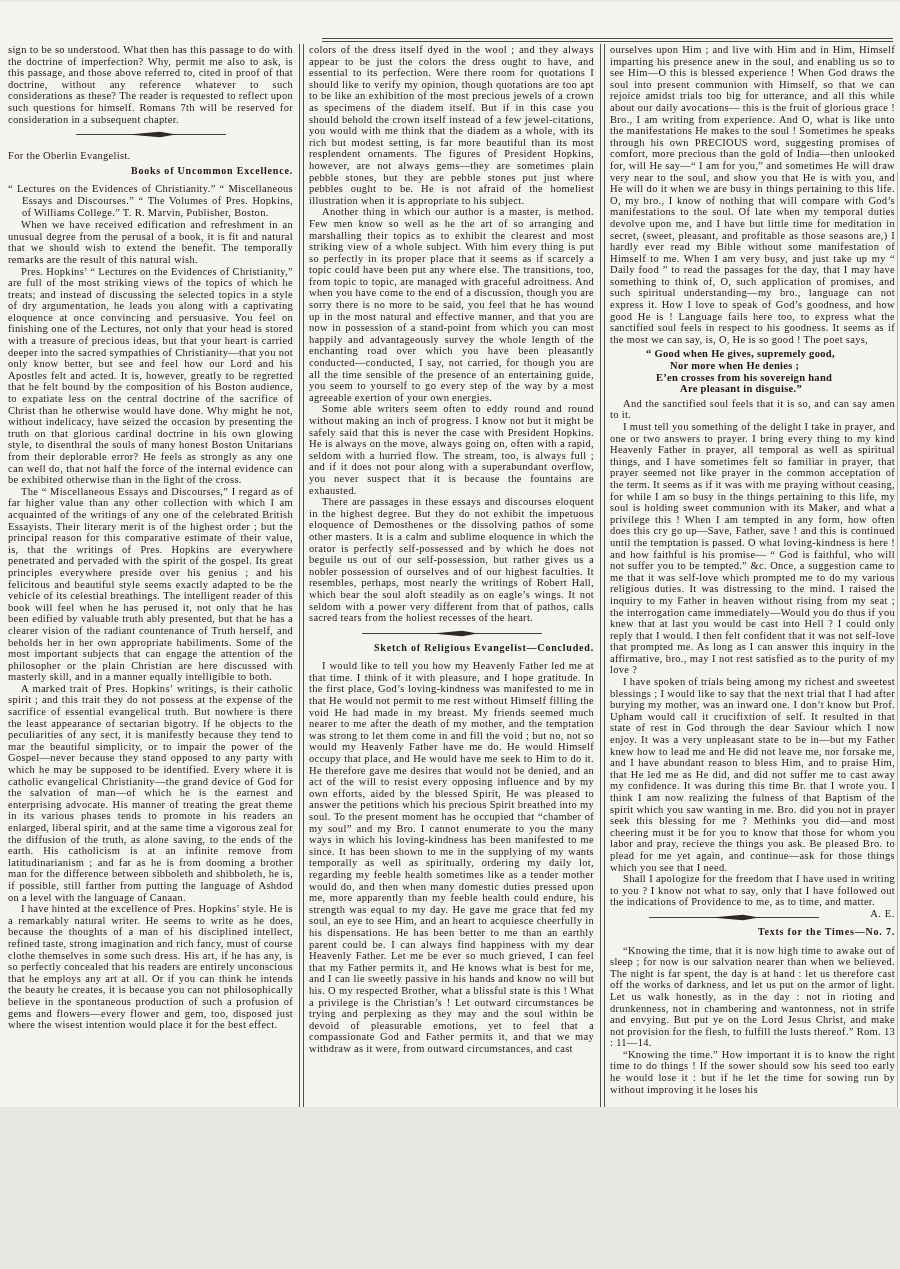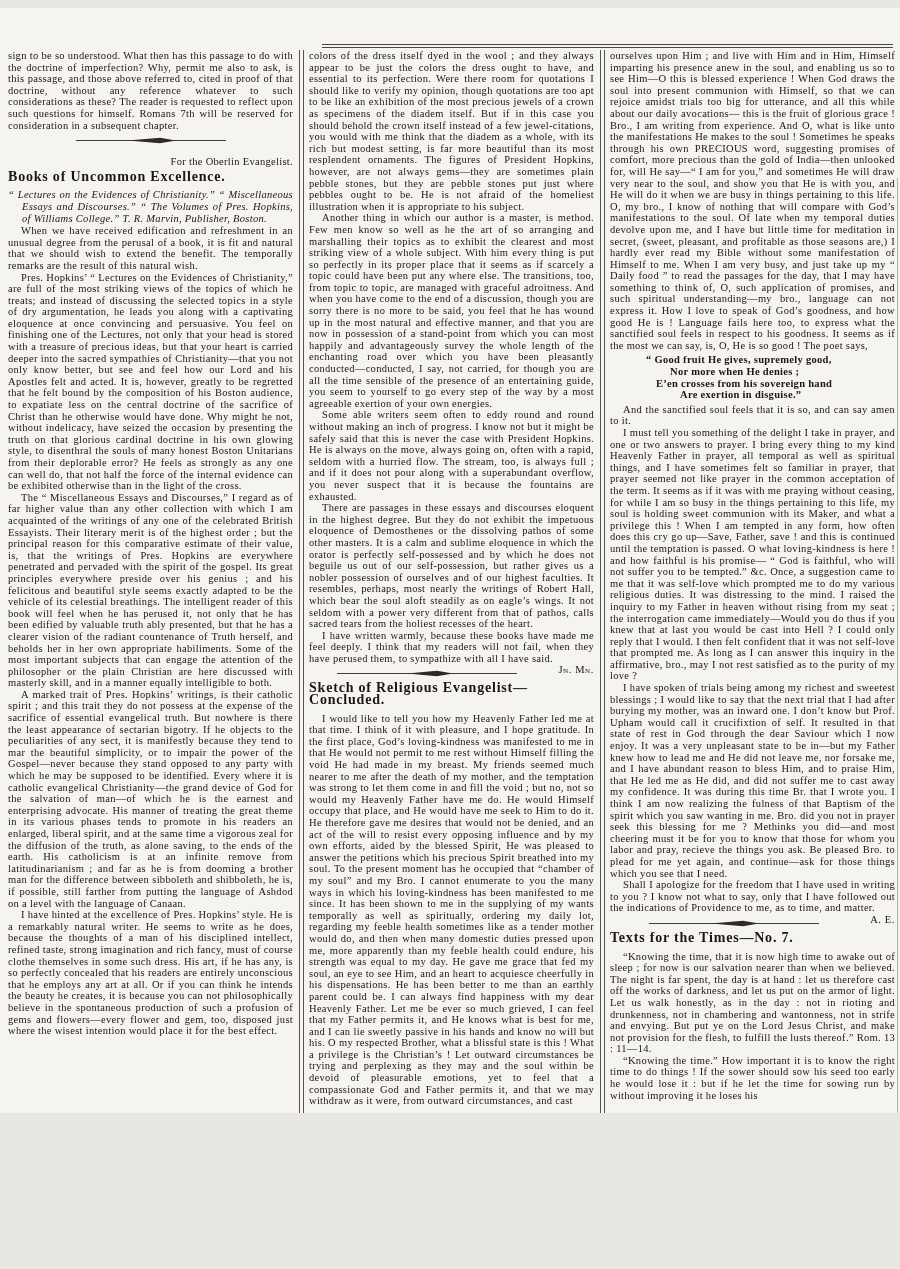--- a/index.html
+++ b/index.html
@@ -1,20 +1,20 @@
 <!DOCTYPE html>
 <html style="--paper: #f6f4ef; --ink: #1b1712; --rule: #2e2a24;"><head>
 <meta charset="utf-8">
 <style>
   :root { --paper:#f6f4ef; --ink:#1b1712; --rule:#2e2a24; }
   html,body{margin:0;padding:0;background:#e9e7e2;}
   .sheet{
     position:relative;width:900px;height:1105px;background:var(--paper);
     color:var(--ink);font-family:"Liberation Serif","DejaVu Serif",serif;
-    overflow:hidden;margin:8px auto;
+    overflow:hidden;margin:2px auto;
   }
   .header-rule{
     position:absolute;top:36px;left:322px;width:571px;height:4px;
     border-top:1px solid var(--rule);border-bottom:1px solid var(--rule);
     box-sizing:border-box;opacity:.85;
   }
   .cols{
     display:flex;align-items:stretch;box-sizing:border-box;
     padding:42px 5px 0 8px;min-height:1196px;
   }
@@ -23,26 +23,26 @@
     font-size:10.5px;line-height:11.6px;letter-spacing:.3px;
     text-align:justify;
   }
   .colrule{
     flex:0 0 3px;margin:0 5px 0 6px;
     border-left:1px solid var(--rule);border-right:1px solid var(--rule);
     opacity:.8;
   }
   p{margin:0;text-indent:13px;}
   .noindent{text-indent:0;}
-  .attribution{text-align:right;text-indent:0;margin:9px 0 3px;}
+  .attribution{text-align:left;text-indent:0;margin:9px 0 3px;}
   .article-title{
-    font-size:14px;font-weight:bold;text-align:left;
+    font-size:10px;font-weight:bold;text-align:right;
     margin:0 0 7px;letter-spacing:.8px;
   }
-  .citation{font-style:italic;padding-left:14px;text-indent:-14px;margin:0 0 1px;}
+  .citation{padding-left:14px;text-indent:-14px;margin:0 0 1px;}
   .divider{display:flex;justify-content:center;align-items:center;height:13px;margin:3px 0 2px;}
   .divider svg{display:block;}
   .sig{float:right;font-variant:small-caps;letter-spacing:.6px;}
   .poem{font-weight:bold;margin:3px 0 3px 36px;text-align:left;}
   .poem .pl{text-indent:0;}
   .poem .pl1{margin-left:24px;}
   .poem .pl2{margin-left:10px;}
   .poem .pl3{margin-left:34px;}
   .right-edge{
     position:absolute;top:170px;right:2px;width:1px;height:1070px;
@@ -78,46 +78,42 @@
       <p>I have hinted at the excellence of Pres. Hopkins’ style. He is a remarkably natural writer.  He seems to write as he does, because the thoughts of a man of his disciplined intellect, refined taste, strong imagination and rich fancy, must of course clothe themselves in some such dress.  His art, if he has any, is so perfectly concealed that his readers are entirely unconscious that he employs any art at all.  Or if you can think he intends the beauty he creates, it is because you can not philosophically believe in the spontaneous production of such a profusion of gems and flowers—every flower and gem, too, disposed just where the wisest intention would place it for the best effect.</p>
     </div>
 
     <div class="colrule"></div>
 
     <div class="col">
       <p class="noindent">colors of the dress itself dyed in the wool ; and they always appear to be just the colors the dress ought to have, and essential to its perfection.  Were there room for quotations I should like to verify my opinion, though quotations are too apt to be like an exhibition of the most precious jewels of a crown as specimens of the diadem itself.  But if in this case you should behold the crown itself instead of a few jewel-citations, you would with me think that the diadem as a whole, with its rich but modest setting, is far more beautiful than its most resplendent ornaments.  The figures of President Hopkins, however, are not always gems—they are sometimes plain pebble stones, but they are pebble stones put just where pebbles ought to be.  He is not afraid of the homeliest illustration when it is appropriate to his subject.</p>
       <p>Another thing in which our author is a master, is method.  Few men know so well as he the art of so arranging and marshalling their topics as to exhibit the clearest and most striking view of a whole subject. With him every thing is put so perfectly in its proper place that it seems as if scarcely a topic could have been put any where else.  The transitions, too, from topic to topic, are managed with graceful adroitness.  And when you have come to the end of a discussion, though you are sorry there is no more to be said, you feel that he has wound up in the most natural and effective manner, and that you are now in possession of a stand-point from which you can most happily and advantageously survey the whole length of the enchanting road over which you have been pleasantly conducted—conducted, I say, not carried, for though you are all the time sensible of the presence of an entertaining guide, you seem to yourself to go every step of the way by a most agreeable exertion of your own energies.</p>
       <p>Some able writers seem often to eddy round and round without making an inch of progress.  I know not but it might be safely said that this is never the case with President Hopkins.  He is always on the move, always going on, often with a rapid, seldom with a hurried flow.  The stream, too, is always full ; and if it does not pour along with a superabundant overflow, you never suspect that it is because the fountains are exhausted.</p>
       <p>There are passages in these essays and discourses eloquent in the highest degree.  But they do not exhibit the impetuous eloquence of Demosthenes or the dissolving pathos of some other masters.  It is a calm and sublime eloquence in which the orator is perfectly self-possessed and by which he does not beguile us out of our self-possession, but rather gives us a nobler possession of ourselves and of our highest faculties.  It resembles, perhaps, most nearly the writings of Robert Hall, which bear the soul aloft steadily as on eagle’s wings.  It not seldom with a power very different from that of pathos, calls sacred tears from the holiest recesses of the heart.</p>
-      <p>
-        <span>I have written warmly, because these books have made me feel deeply.  I think that my readers will not fail, when they have perused them, to sympathize with all I have said.</span>
-        <span class="sig">Jn. Mn.</span>
-      </p>
 
       <div class="divider">
         <svg width="180" height="9" viewBox="0 0 180 9" aria-hidden="true">
           <line x1="0" y1="4.5" x2="180" y2="4.5" stroke="#2e2a24" stroke-width="0.9"></line>
           <polygon points="70,4.5 100,1.8 116,4.5 100,7.2" fill="#2e2a24"></polygon>
         </svg>
       </div>
 
       <h2 class="article-title">Sketch of Religious Evangelist—Concluded.</h2>
       <p>I would like to tell you how my Heavenly Father led me at that time.  I think of it with pleasure, and I hope gratitude.  In the first place, God’s loving-kindness was manifested to me in that He would not permit to me rest without Himself filling the void He had made in my breast.  My friends seemed much nearer to me after the death of my mother, and the temptation was strong to let them come in and fill the void ; but no, not so would my Heavenly Father have me do.  He would Himself occupy that place, and He would have me seek to Him to do it.  He therefore gave me desires that would not be denied, and an act of the will to resist every opposing influence and by my own efforts, aided by the blessed Spirit, He was pleased to answer the petitions which his precious Spirit breathed into my soul.  To the present moment has he occupied that “chamber of my soul” and my Bro. I cannot enumerate to you the many ways in which his loving-kindness has been manifested to me since.  It has been shown to me in the supplying of my wants temporally as well as spiritually, ordering my daily lot, regarding my feeble health sometimes like as a tender mother would do, and then when many domestic duties pressed upon me, more apparently than my feeble health could endure, his strength was equal to my day.  He gave me grace that fed my soul, an eye to see Him, and an heart to acquiesce cheerfully in his dispensations.  He has been better to me than an earthly parent could be.  I can always find happiness with my dear Heavenly Father.  Let me be ever so much grieved, I can feel that my Father permits it, and He knows what is best for me, and I can lie sweetly passive in his hands and know no will but his.  O my respected Brother, what a blissful state is this !  What a privilege is the Christian’s !  Let outward circumstances be trying and perplexing as they may and the soul within be devoid of pleasurable emotions, yet to feel that a compassionate God and Father permits it, and that we may withdraw as it were, from outward circumstances, and cast</p>
     </div>
 
     <div class="colrule"></div>
 
     <div class="col">
       <p class="noindent">ourselves upon Him ; and live with Him and in Him, Himself imparting his presence anew in the soul, and enabling us so to see Him—O this is blessed experience ! When God draws the soul into present communion with Himself, so that we can rejoice amidst trials too big for utterance, and all this while about our daily avocations— this is the fruit of glorious grace !  Bro., I am writing from experience.  And O, what is like unto the manifestations He makes to the soul !  Sometimes he speaks through his own PRECIOUS word, suggesting promises of comfort, more precious than the gold of India—then unlooked for, will He say—“ I am for you,” and sometimes He will draw very near to the soul, and show you that He is with you, and He will do it when we are busy in things pertaining to this life.  O, my bro., I know of nothing that will compare with God’s manifestations to the soul.  Of late when my temporal duties devolve upon me, and I have but little time for meditation in secret, (sweet, pleasant, and profitable as those seasons are,) I hardly ever read my Bible without some manifestation of Himself to me.  When I am very busy, and just take up my “ Daily food ” to read the passages for the day, that I may have something to think of, O, such application of promises, and such spiritual understanding—my bro., language can not express it.  How I love to speak of God’s goodness, and how good He is !  Language fails here too, to express what the sanctified soul feels in respect to his goodness.  It seems as if the most we can say, is, O, He is so good !  The poet says,</p>
 
       <div class="poem">
-        <div class="pl pl0">“ Good  fruit He gives, supremely good,</div>
+        <div class="pl pl0">“ Good  when He gives, supremely good,</div>
         <div class="pl pl1">Nor more when He denies ;</div>
         <div class="pl pl2">E’en crosses from his sovereign hand</div>
-        <div class="pl pl3">Are exertion in disguise.”</div>
+        <div class="pl pl3">Are pleasant in disguise.”</div>
       </div>
 
       <p>And the sanctified soul feels that it is so, and can say amen to it.</p>
       <p>I must tell you something of the delight I take in prayer, and one or two answers to prayer.  I bring every thing to my kind Heavenly Father in prayer, all temporal as well as spiritual things, and I have sometimes felt so familiar in prayer, that prayer seemed not like prayer in the common acceptation of the term.  It seems as if it was with me praying without ceasing, for while I am so busy in the things pertaining to this life, my soul is holding sweet communion with its Maker, and what a privilege this !  When I am tempted in any form, how often does this cry go up—Save, Father, save ! and this is continued until the temptation is passed.  O what loving-kindness is here ! and how faithful is his promise— “ God is faithful, who will not suffer you to be tempted.” &amp;c.  Once, a suggestion came to me that it was self-love which prompted me to do my various religious duties.  It was distressing to the mind.  I raised the inquiry to my Father in heaven without rising from my seat ; the interrogation came immediately—Would you do thus if you knew that at last you would be cast into Hell ?  I could only reply that I would.  I then felt confident that it was not self-love that prompted me.  As long as I can answer this inquiry in the affirmative, bro., may I not rest satisfied as to the purity of my love ?</p>
       <p>I have spoken of trials being among my richest and sweetest blessings ; I would like to say that the next trial that I had after burying my mother, was an inward one.  I don’t know but Prof. Upham would call it crucifixtion of self.  It resulted in that state of rest in God through the dear Saviour which I now enjoy.  It was a very unpleasant state to be in—but my Father knew how to lead me and He did not leave me, nor forsake me, and I have abundant reason to bless Him, and to praise Him, that He led me as He did, and did not suffer me to cast away my confidence.  It was during this time Br. that I wrote you.  I think I am now realizing the fulness of that Baptism of the spirit which you saw wanting in me. Bro. did you not in prayer seek this blessing for me ? Methinks you did—and most cheering must it be for you to know that those for whom you labor and pray, recieve the things you ask.  Be pleased Bro. to plead for me yet again, and continue—ask for those things which you see that I need.</p>
       <p>
         <span>Shall I apologize for the freedom that I have used in writing to you ?  I know not what to say, only that I have followed out the indications of Providence to me, as to time, and matter.</span>
         <span class="sig">A. E.</span>
       </p>
 

